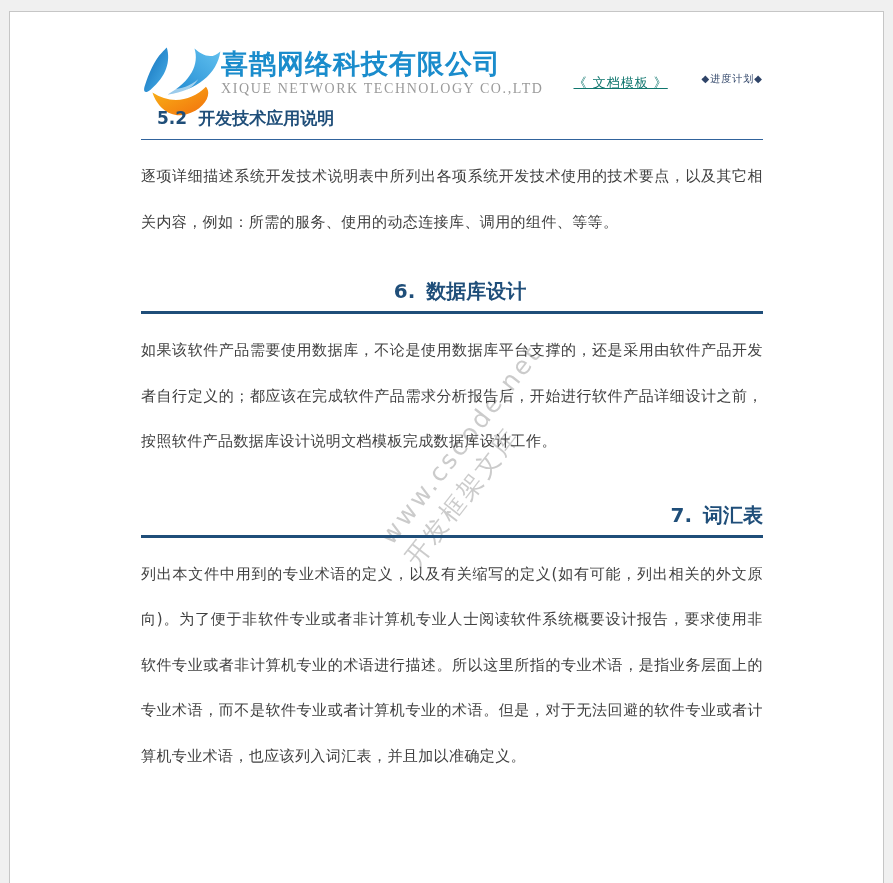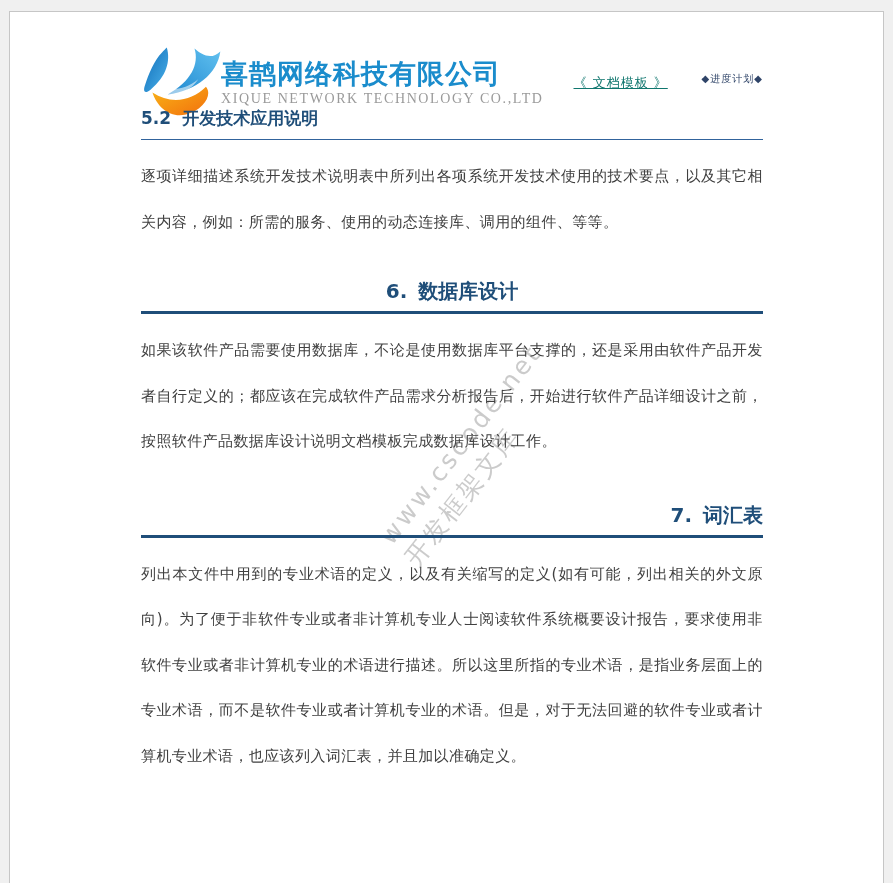--- a/index.html
+++ b/index.html
@@ -23,21 +23,21 @@
 
   
   .header {
     padding-top: 34px;
     height: 81px;
     display: flex;
     align-items: flex-start;
   }
   .logo { display: flex; align-items: flex-start; }
   .bird { width: 86px; height: 72px; flex: 0 0 auto; }
-  .company { margin-left: -6px; margin-top: 14px; }
+  .company { margin-left: -6px; margin-top: 4px; }
   .company-cn {
     font-size: 27px; font-weight: 700;
     color: #1a8ccc; letter-spacing: 1px;
     line-height: 1.05; white-space: nowrap;
   }
   .company-en {
     font-family: "Liberation Serif", "DejaVu Serif", serif;
     font-size: 14px; color: #9a9a9a;
     letter-spacing: 1.6px; margin-top: 3px; white-space: nowrap;
   }
@@ -63,21 +63,21 @@
   }
   .h1-title {
     font-size: 20px; font-weight: 700; color: #1f4e79;
     line-height: 24px;
     padding-bottom: 8px;
     border-bottom: 3px solid #1f4e79;
   }
   .h1-sec6 { margin-top: 34px; text-align: center; }
   .h1-sec7 { margin-top: 38px; text-align: right; }
   .h1-sec8 { margin-top: 38px; }
-  .sec-num { margin-right: 11px; }
+  .sec-num { margin-right: 11px; margin-left: 16px; }
 
   
   .para {
     margin-top: 14px;
     font-size: 15px; color: #404040;
     line-height: 45.5px;
     text-align: justify;
     text-justify: inter-ideograph;
     letter-spacing: 0.4px;
   }

